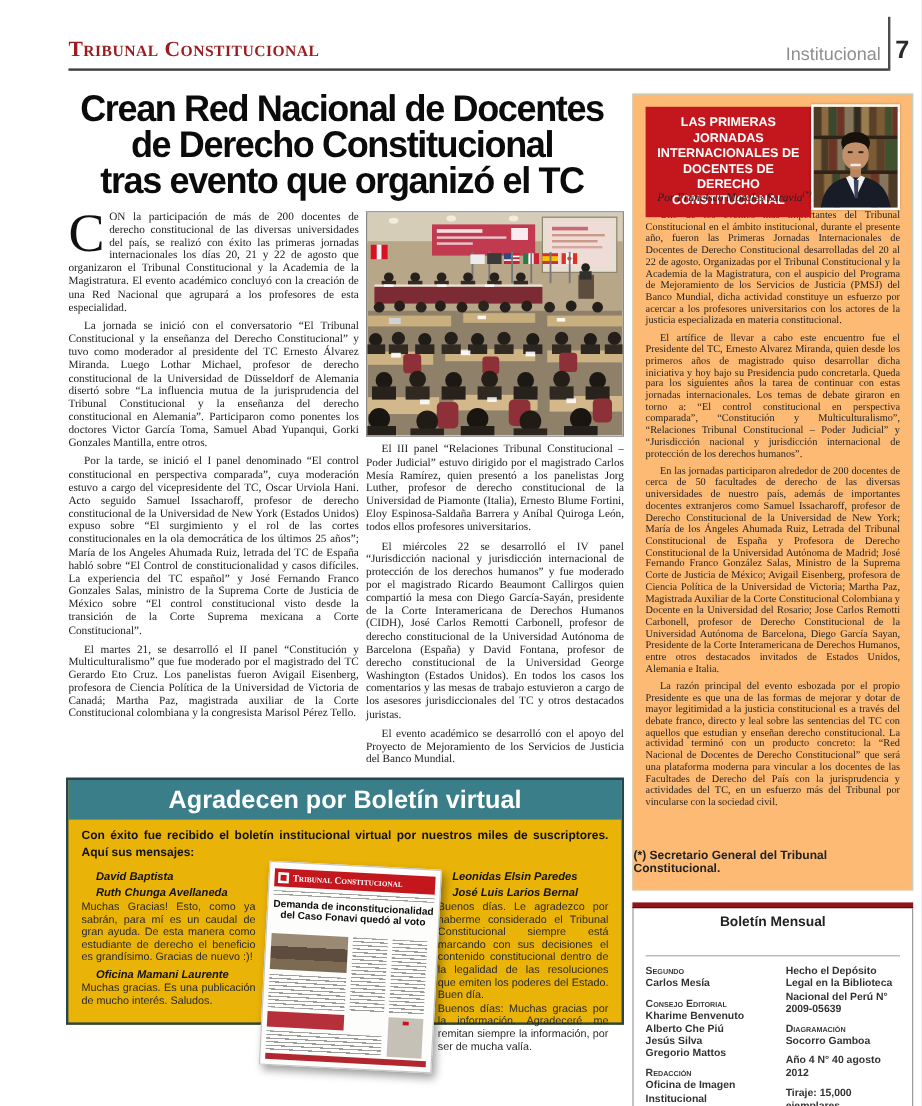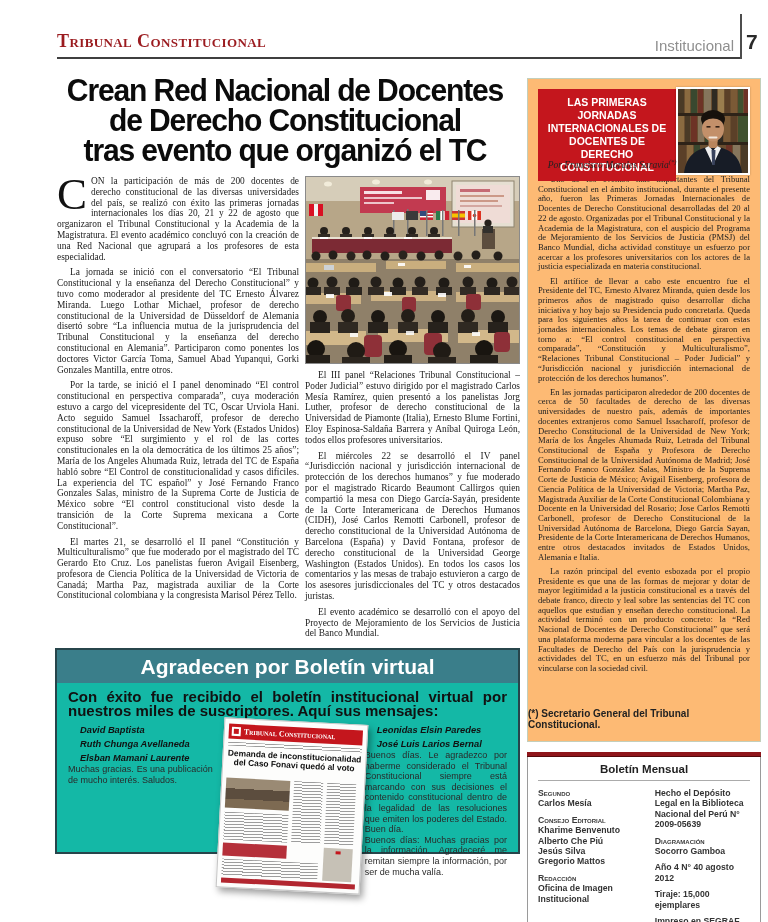--- a/index.html
+++ b/index.html
@@ -44,25 +44,25 @@
   .sb-byline{position:absolute;left:0;top:79px;width:148px;text-align:center;
              font-family:"Liberation Serif",serif;font-style:italic;font-size:9.5px;color:#222;}
   .sb-byline sup{font-size:6.5px;}
   .sb-p{font-family:"Liberation Serif",serif;font-size:8.6px;line-height:9.7px;text-align:justify;
         margin:0 0 4.5px 0;text-indent:12px;color:#222;}
   .sb-footnote{position:absolute;right:11px;bottom:11px;font-family:"Liberation Sans",sans-serif;
                font-weight:700;font-size:10px;color:#222;}
 
   
   .thanks{position:absolute;left:55px;top:648px;width:465px;height:206px;box-sizing:border-box;
-          border:2px solid #27454b;background:#14b8a6;}
+          border:2px solid #27454b;background:#eab308;}
   .thanks-header{height:33px;background:#3a7e8a;color:#fff;text-align:center;
                  font-family:"Liberation Sans",sans-serif;font-weight:700;font-size:21px;line-height:33px;}
   .thanks-body{padding:7px 11px 4px 11px;}
-  .thanks-intro{font-family:"Liberation Sans",sans-serif;font-weight:700;font-size:15px;
+  .thanks-intro{font-family:"Liberation Sans",sans-serif;font-weight:700;font-size:10px;
                 line-height:13.5px;color:#111;margin-bottom:4px;text-align:justify;}
   .thanks-row{display:flex;gap:9px;}
   .t-col-left{width:160px;}
   .t-col-right{width:157px;}
   .msg-name{font-family:"Liberation Sans",sans-serif;font-weight:700;font-style:italic;
             font-size:9.3px;margin:4px 0 1px 12px;color:#111;}
   .msg-text{font-family:"Liberation Sans",sans-serif;font-size:9px;line-height:10.6px;
             text-align:justify;color:#2a2a2a;}
 
   
@@ -90,21 +90,21 @@
   .nl-building::after{content:"";position:absolute;left:12px;top:3px;width:5px;height:3px;background:#c4161d;}
   .nl-gsmall{position:absolute;left:4px;top:140px;width:96px;height:17px;}
   .nl-foot{position:absolute;left:4px;bottom:4px;right:4px;height:5px;background:#b2262f;}
 
   
   .monthly{position:absolute;left:527px;top:752px;width:234px;box-sizing:border-box;}
   .red-bar{height:4px;background:#8f161b;border-bottom:1px solid #55090c;}
   .mb-box{border-left:1px solid #9a9a9a;border-right:1px solid #9a9a9a;background:#fff;
           padding:6px 10px 8px 10px;}
   .mb-title{text-align:center;font-family:"Liberation Sans",sans-serif;font-weight:700;
-            font-size:11.5px;color:#222;padding-bottom:5px;border-bottom:1px solid #ababab;margin-bottom:7px;}
+            font-size:11.5px;color:#222;padding-bottom:21px;border-bottom:1px solid #ababab;margin-bottom:7px;}
   .mb-cols{display:flex;gap:10px;}
   .mb-col{font-family:"Liberation Sans",sans-serif;font-weight:700;font-size:8.7px;
           line-height:10.4px;color:#333;}
   .mb-col.left{width:112px;}
   .mb-col.right{width:100px;}
   .mb-group{margin-bottom:6px;}
   .mb-label{font-variant:small-caps;color:#3a3a3a;}
 </style>
 </head>
 <body>
@@ -347,21 +347,22 @@
   </div>
 
   <div class="thanks">
     <div class="thanks-header">Agradecen por Boletín virtual</div>
     <div class="thanks-body">
       <div class="thanks-intro">Con éxito fue recibido el boletín institucional virtual por nuestros miles de suscriptores. Aquí sus mensajes:</div>
       <div class="thanks-row">
         <div class="t-col-left">
           <div class="msg-name">David Baptista</div>
           <div class="msg-name">Ruth Chunga Avellaneda</div>
-          <div class="msg-name">Elsban Mamani Laurente</div>
+          <div class="msg-text">Muchas Gracias! Esto, como ya sabrán, para mí es un caudal de gran ayuda. De esta manera como estudiante de derecho el beneficio es grandísimo. Gracias de nuevo :)!</div>
+          <div class="msg-name">Oficina Mamani Laurente</div>
           <div class="msg-text">Muchas gracias. Es una publicación de mucho interés. Saludos.</div>
         </div>
         <div class="t-col-mid">
           <div class="nl-thumb">
             <div class="nl-mast">
               <span class="nl-logo"></span>
               <span class="nl-mast-text">Tribunal Constitucional</span>
             </div>
             <div class="nl-strip greek"></div>
             <div class="nl-headline">Demanda de inconstitucionalidad del Caso Fonavi quedó al voto</div>

